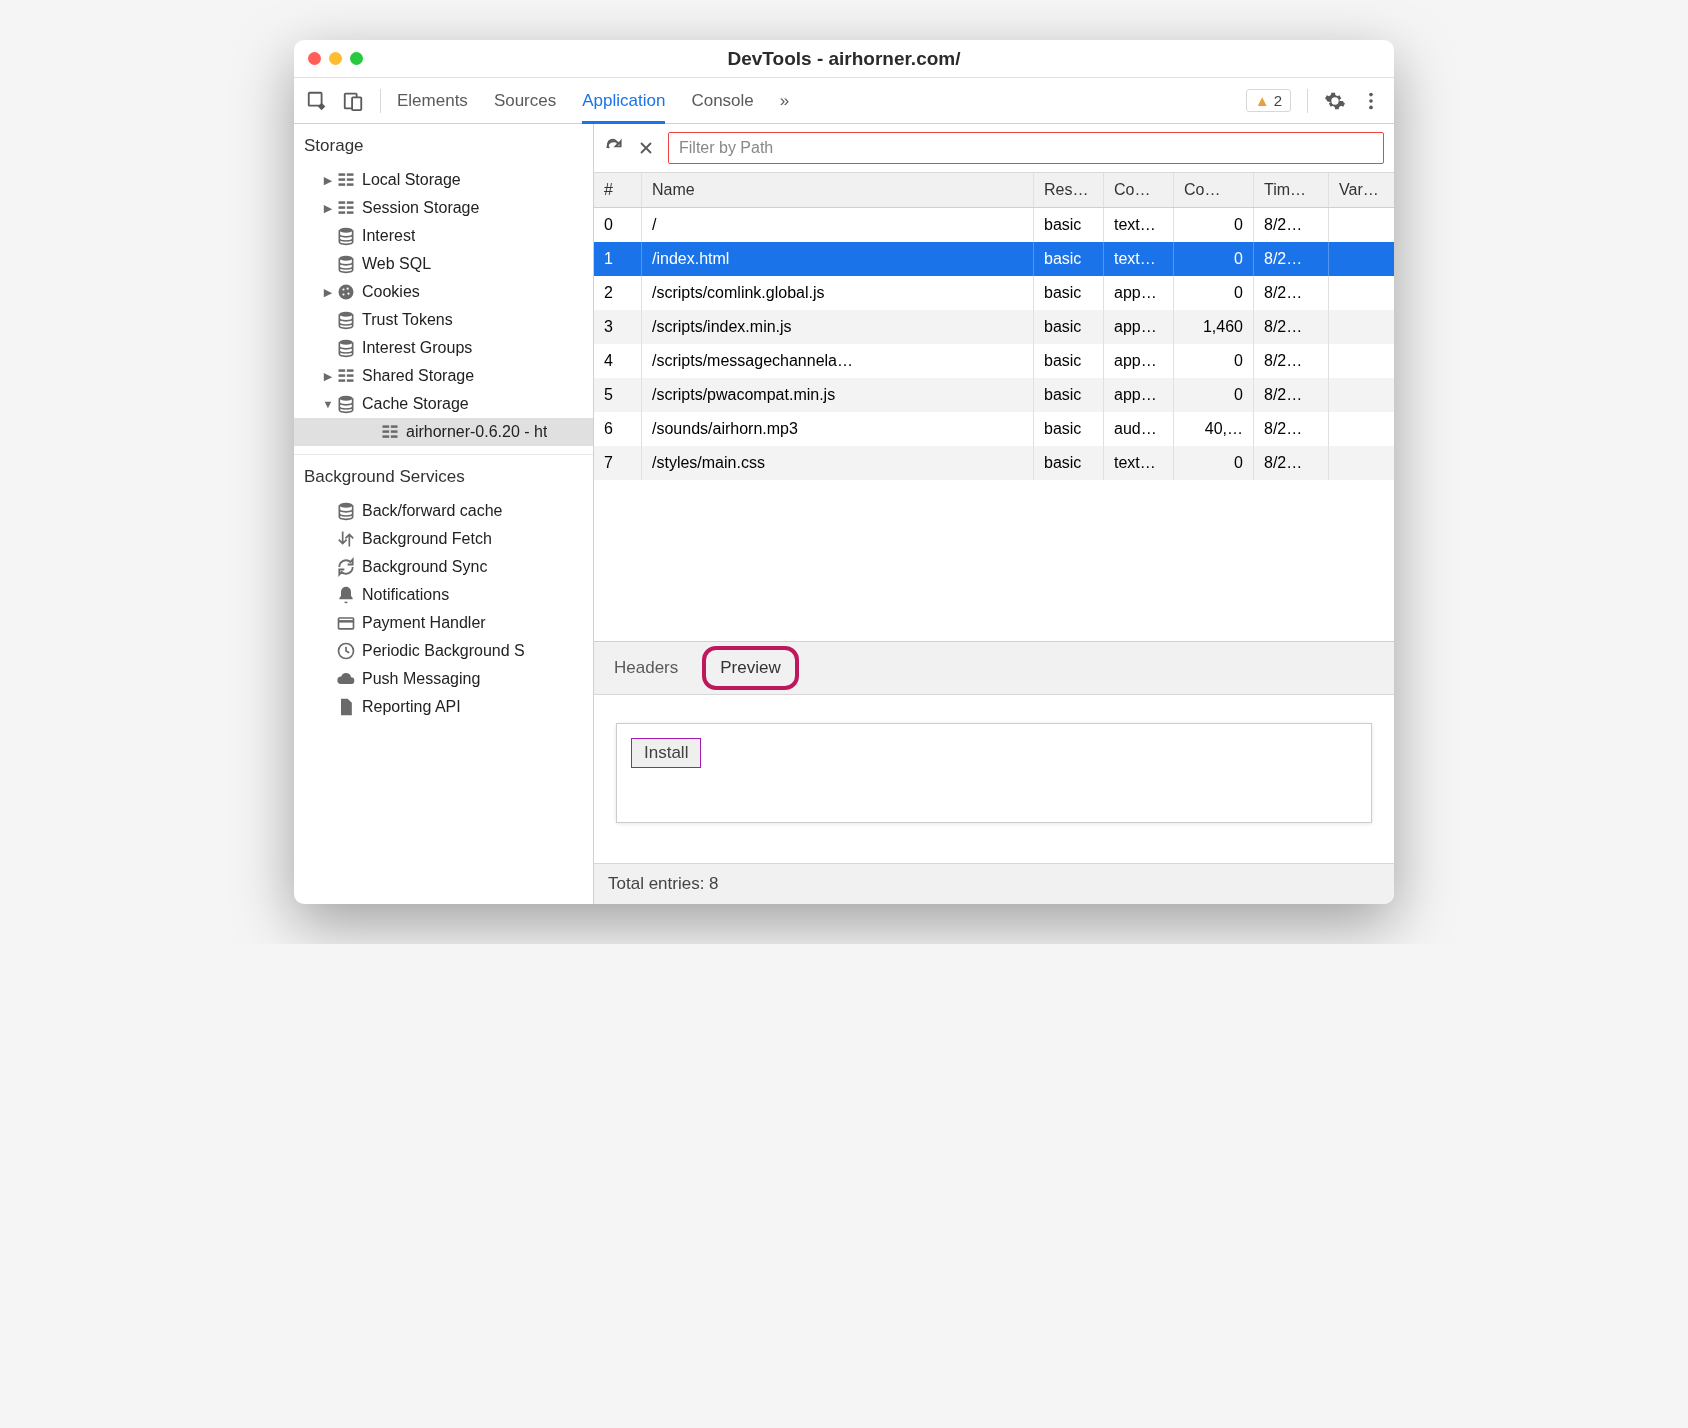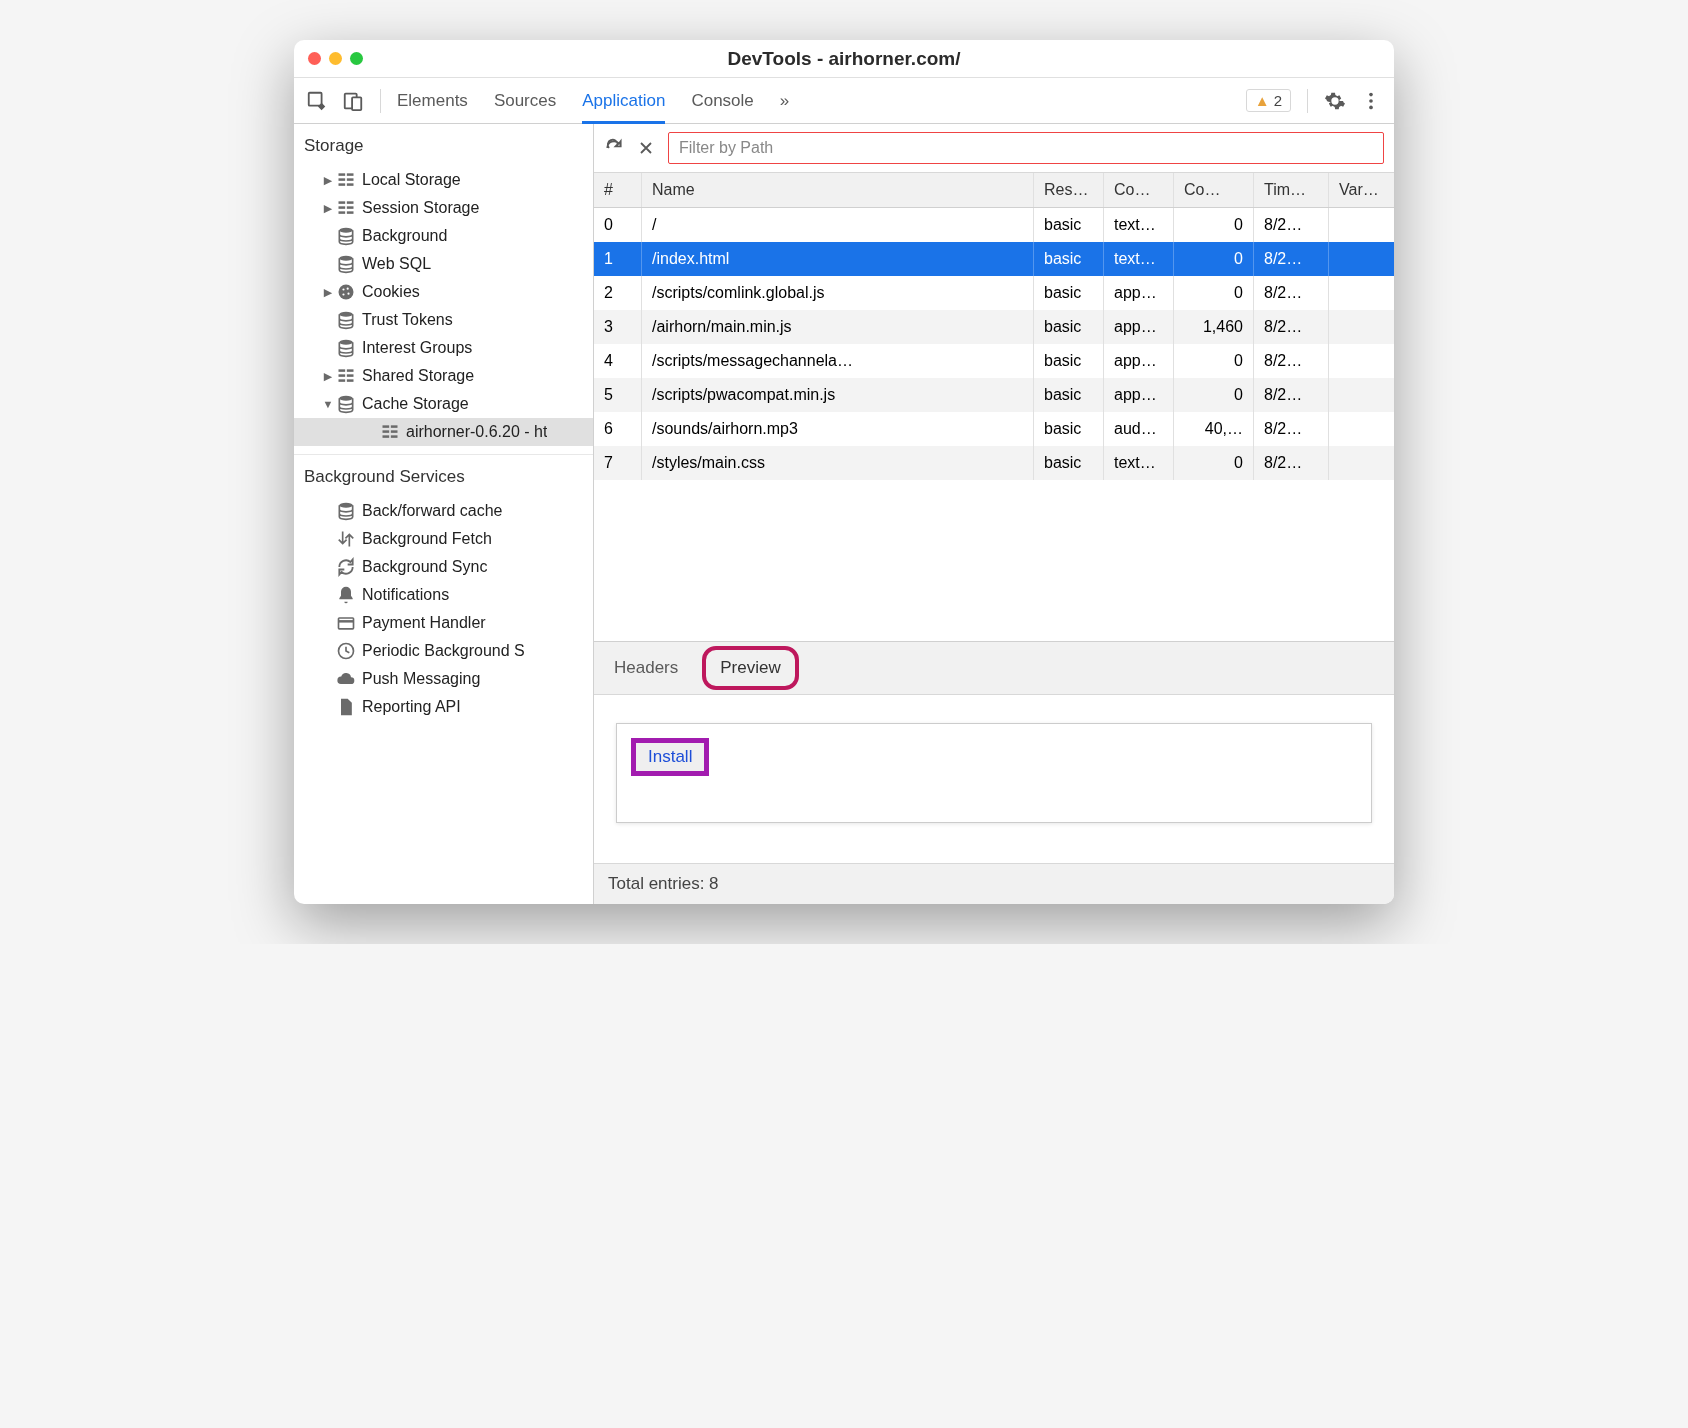--- a/index.html
+++ b/index.html
@@ -53,21 +53,21 @@
 .grid-body { overflow: auto; }
 .grid-spacer { flex: 1; background: #fff; }
 
 .detail { border-top: 1px solid #d0d0d0; display: flex; flex-direction: column; }
 .detail-tabs { display: flex; gap: 18px; padding: 0 14px; background: #f1f1f1; border-bottom: 1px solid #d8d8d8; align-items: center; }
 .d-tab { font-size: 17px; color: #5a5a5a; padding: 12px 6px; cursor: pointer; position: relative; }
 .d-tab.active { color: #333; }
 .d-tab.active-wrap { border: 4px solid #be185d; border-radius: 14px; padding: 8px 14px; margin: 4px 0; }
 .preview-area { padding: 28px 22px 40px 22px; background: #fff; }
 .preview-card { border: 1px solid #ccc; box-shadow: 0 1px 4px rgba(0,0,0,0.1); padding: 14px; width: 100%; height: 100px; }
-.install-btn { border: 5px solid #a21caf; background: #efefef; padding: 4px 12px; font-size: 17px; color: #1d4ed8; cursor: pointer; }
+.install-btn { border: 1px solid #a21caf; background: #efefef; padding: 4px 12px; font-size: 17px; color: #404040; cursor: pointer; }
 .statusbar { border-top: 1px solid #d8d8d8; background: #f1f1f1; padding: 10px 14px; font-size: 17px; color: #444; }
 
 svg { width: 100%; height: 100%; }
 </style>
 </head>
 <body>
 
 <div class="window">
 
   <div class="titlebar">
@@ -155,21 +155,21 @@
               <span class="tree-label">Session Storage</span>
             </div>
             <div class="tree-item l2">
               <span class="disc"></span>
               <span class="t-icon">
                 <svg viewBox="0 0 24 24" fill="currentColor">
                   <ellipse cx="12" cy="5" rx="8" ry="3"></ellipse>
                   <path d="M4 5v5c0 1.7 3.6 3 8 3s8-1.3 8-3V5M4 10v5c0 1.7 3.6 3 8 3s8-1.3 8-3v-5M4 15v4c0 1.7 3.6 3 8 3s8-1.3 8-3v-4" fill="none" stroke="currentColor" stroke-width="2"></path>
                 </svg>
               </span>
-              <span class="tree-label">Background</span>
+              <span class="tree-label">Interest</span>
             </div>
             <div class="tree-item l2">
               <span class="disc"></span>
               <span class="t-icon">
                 <svg viewBox="0 0 24 24" fill="currentColor">
                   <ellipse cx="12" cy="5" rx="8" ry="3"></ellipse>
                   <path d="M4 5v5c0 1.7 3.6 3 8 3s8-1.3 8-3V5M4 10v5c0 1.7 3.6 3 8 3s8-1.3 8-3v-5M4 15v4c0 1.7 3.6 3 8 3s8-1.3 8-3v-4" fill="none" stroke="currentColor" stroke-width="2"></path>
                 </svg>
               </span>
               <span class="tree-label">Web SQL</span>
@@ -377,21 +377,21 @@
               <div class="gc ">2</div>
               <div class="gc ">/scripts/comlink.global.js</div>
               <div class="gc ">basic</div>
               <div class="gc ">app…</div>
               <div class="gc num">0</div>
               <div class="gc ">8/2…</div>
               <div class="gc "></div>
             </div>
             <div class="grid-row alt">
               <div class="gc ">3</div>
-              <div class="gc ">/airhorn/main.min.js</div>
+              <div class="gc ">/scripts/index.min.js</div>
               <div class="gc ">basic</div>
               <div class="gc ">app…</div>
               <div class="gc num">1,460</div>
               <div class="gc ">8/2…</div>
               <div class="gc "></div>
             </div>
             <div class="grid-row">
               <div class="gc ">4</div>
               <div class="gc ">/scripts/messagechannela…</div>
               <div class="gc ">basic</div>

